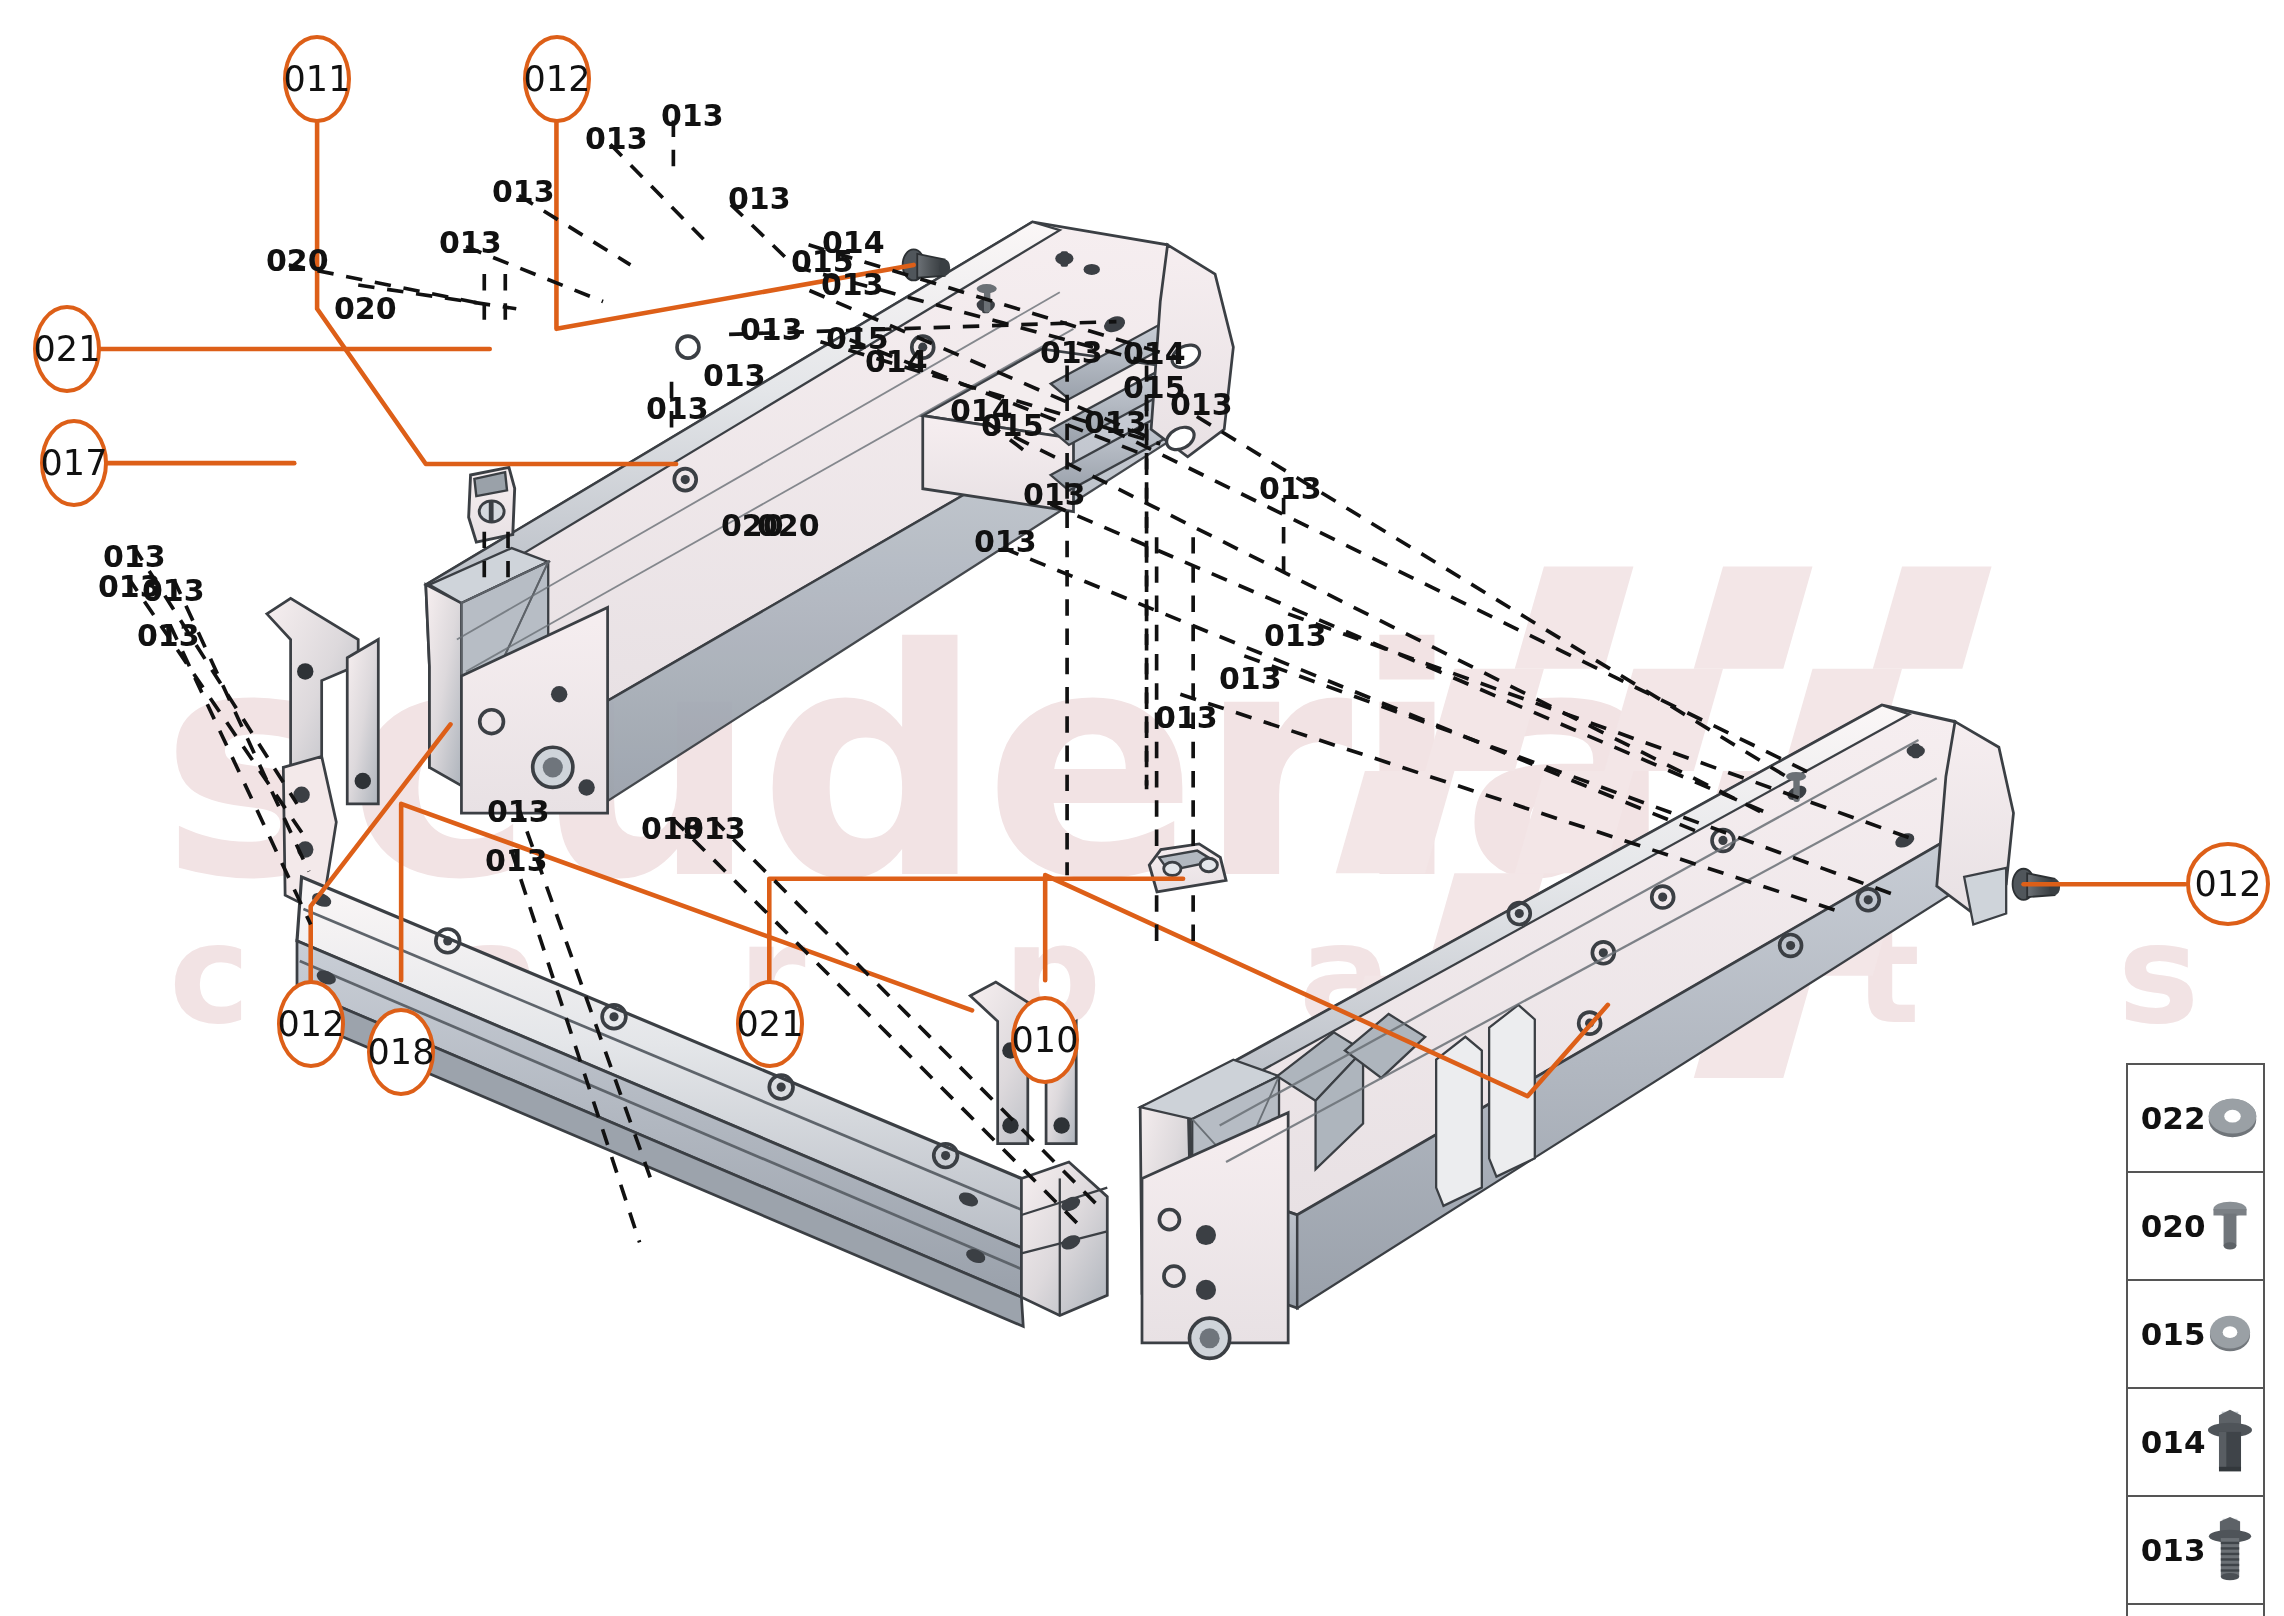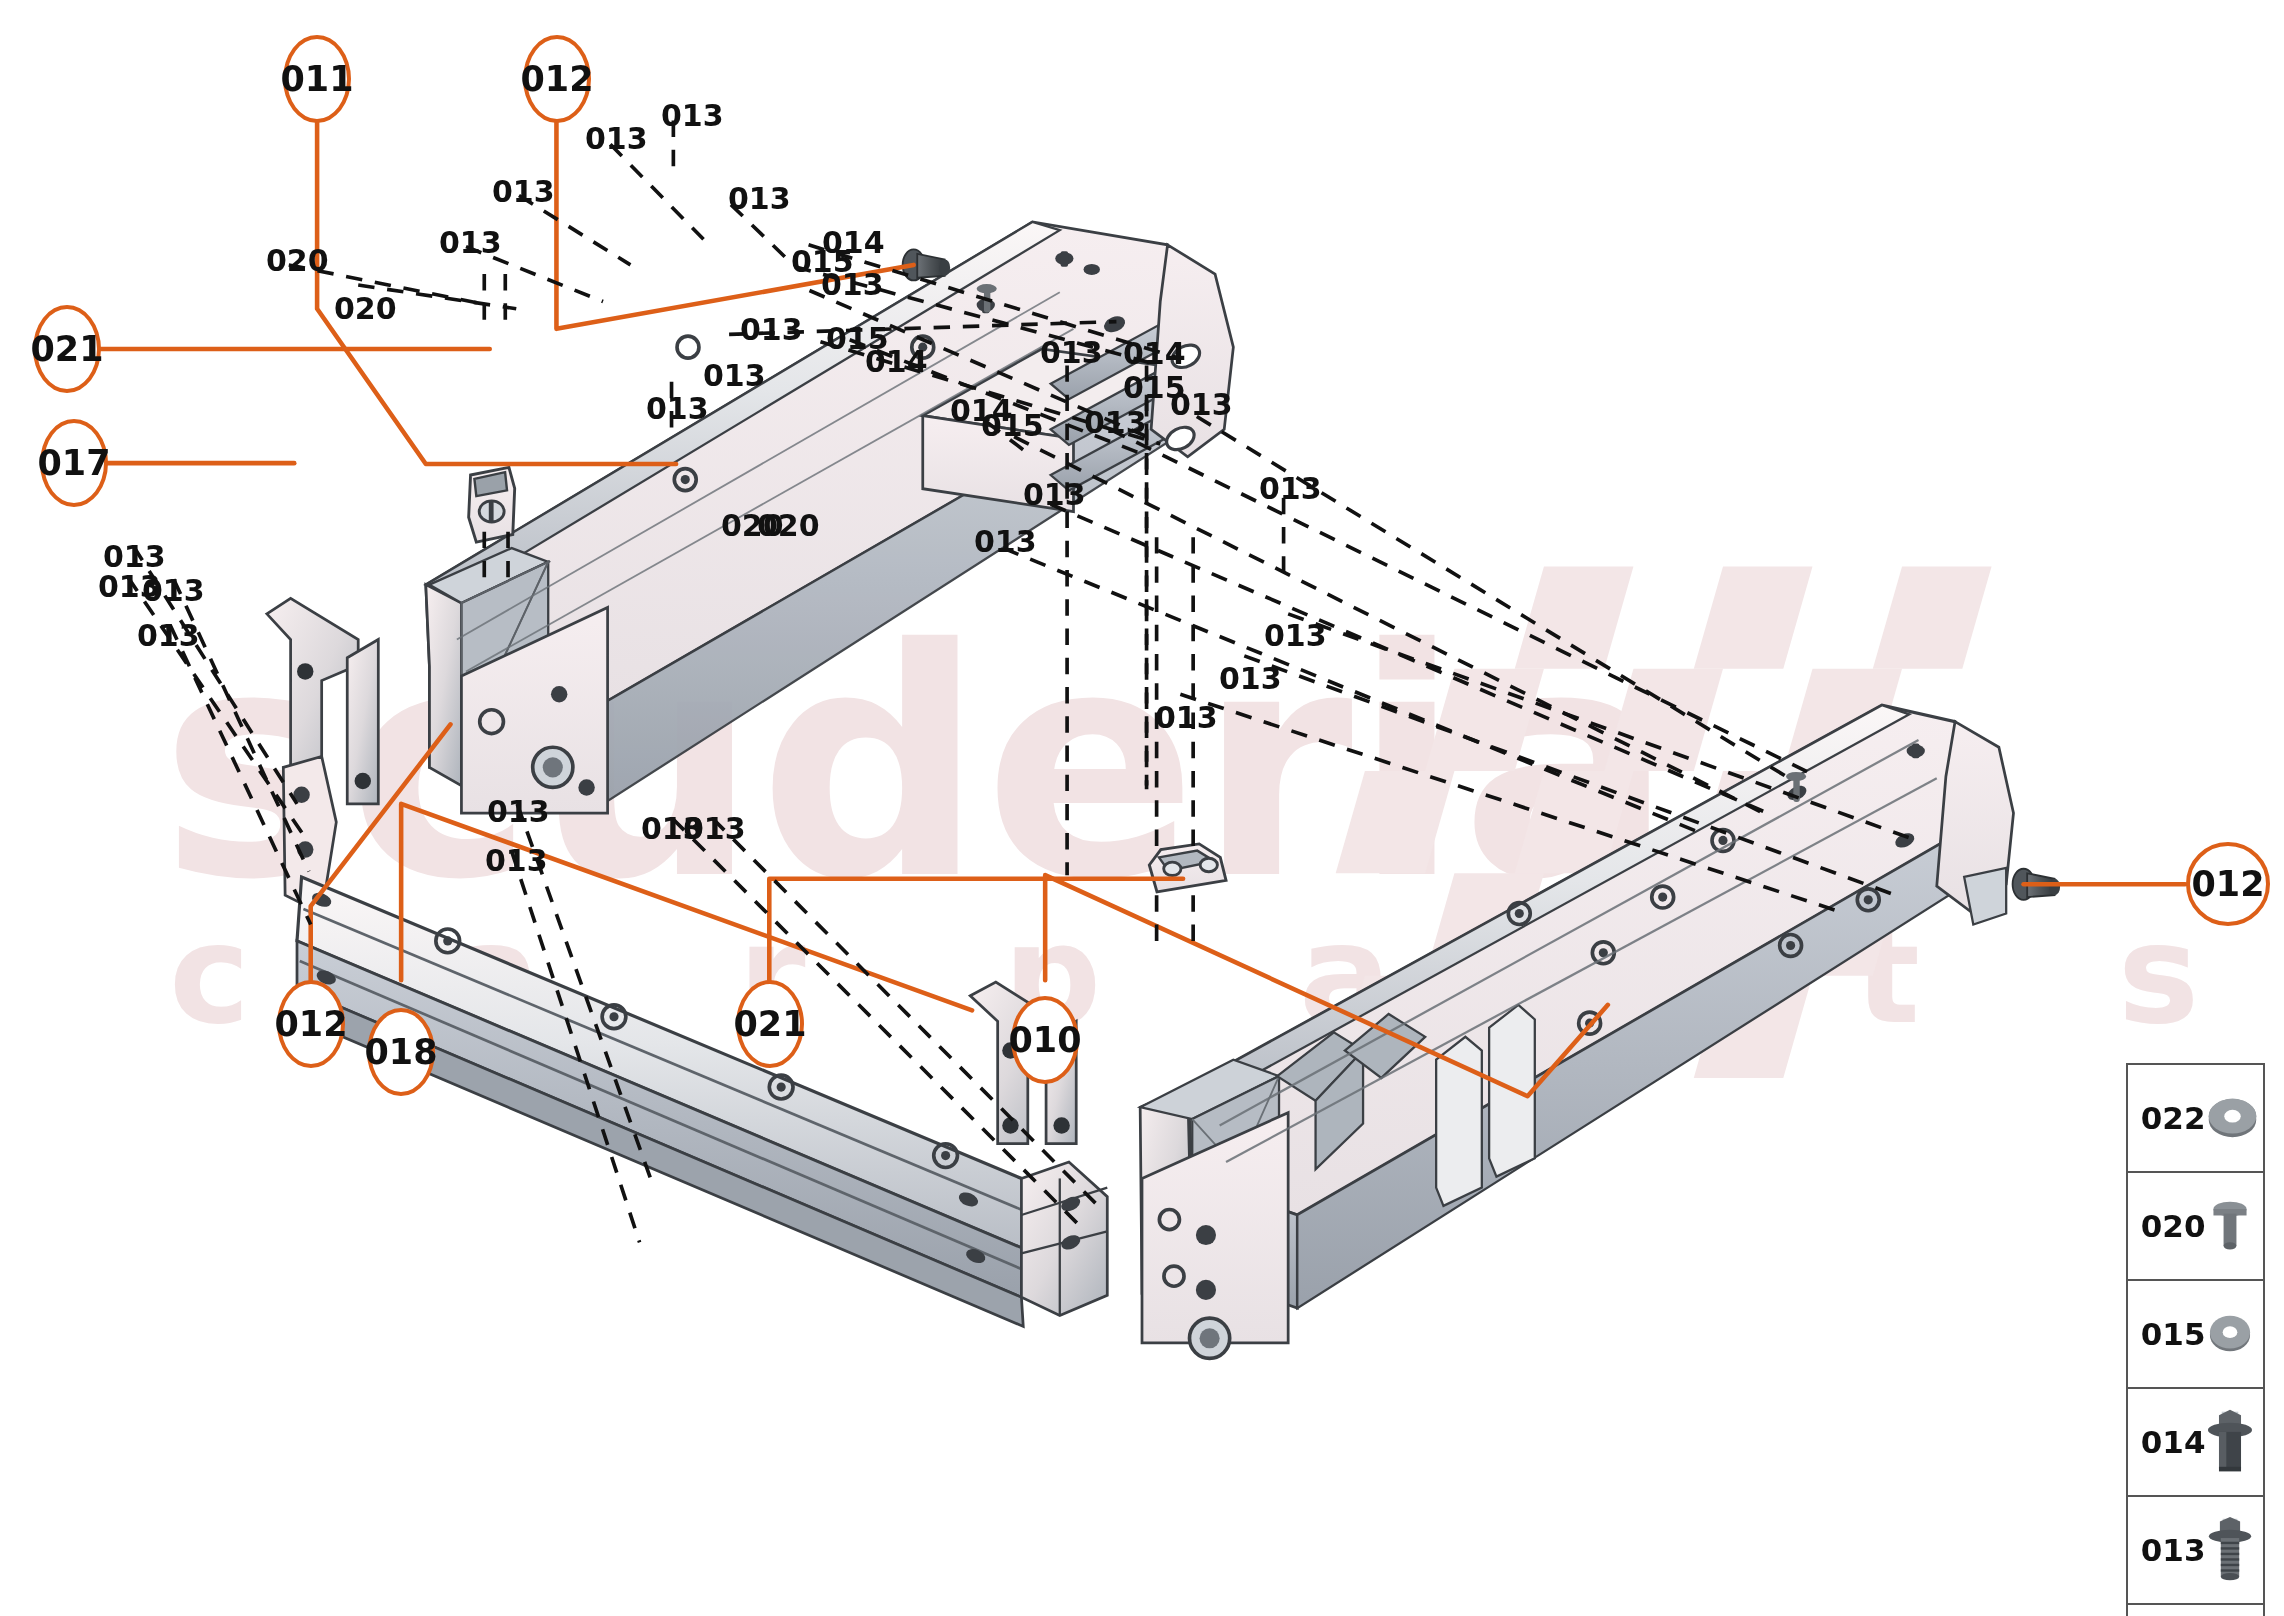--- a/index.html
+++ b/index.html
@@ -4,21 +4,21 @@
 <style>
   html,body{margin:0;padding:0;background:#fff;}
   body{font-family:"DejaVu Sans",sans-serif;}
   #stage{position:relative;width:2284px;height:1616px;background:#ffffff;overflow:hidden;}
   #stage svg.layer{position:absolute;left:0;top:0;width:2284px;height:1616px;}
   .wm{position:absolute;pointer-events:none;user-select:none;color:#f2e3e4;font-weight:700;letter-spacing:0px;font-family:"DejaVu Sans",sans-serif;}
   #wm-scuderia{left:160px;top:608px;font-size:315px;line-height:1;}
   #wm-carparts{left:169px;top:895px;font-size:137px;letter-spacing:75px;}
   .cal{position:absolute;width:68px;height:88px;border:4.6px solid #DD5F18;border-radius:50%;
        background:#fff;display:flex;align-items:center;justify-content:center;
-       font-size:35px;font-weight:700;color:#111;box-sizing:border-box;}
+       font-size:35px;font-weight:400;color:#111;box-sizing:border-box;}
   .cal.round{width:84px;height:84px;border-radius:50%;}
   .lbl{position:absolute;font-size:30px;font-weight:700;color:#111;white-space:nowrap;
        font-family:"DejaVu Sans",sans-serif;}
   #legend{position:absolute;left:2126px;top:1063px;width:139px;border:2.7px solid #555;
           border-bottom:none;background:#fff;box-sizing:border-box;}
   .lrow{height:108px;border-bottom:2.7px solid #555;display:flex;align-items:center;
         justify-content:space-between;padding:0 9.1px 0 12.8px;box-sizing:border-box;}
   .lrow .num{font-size:31px;font-weight:700;color:#111;}
   .lrow .ic{width:57px;height:64px;display:flex;align-items:center;justify-content:center;}
   .lrow.logo{height:95px;justify-content:center;padding:0;}

